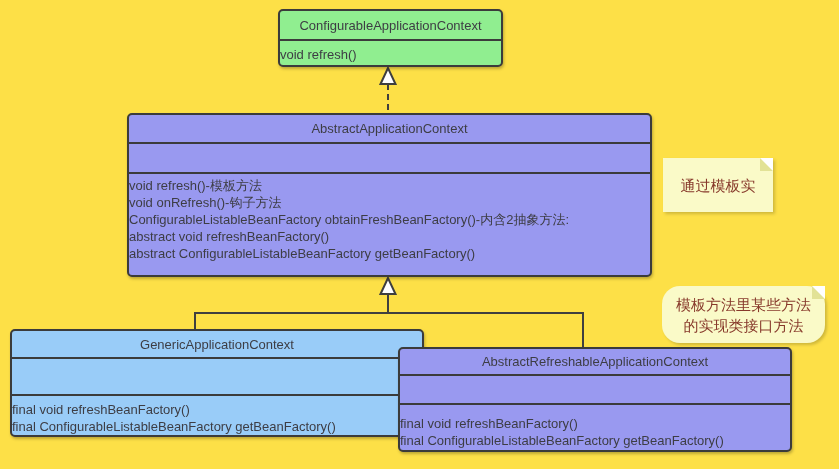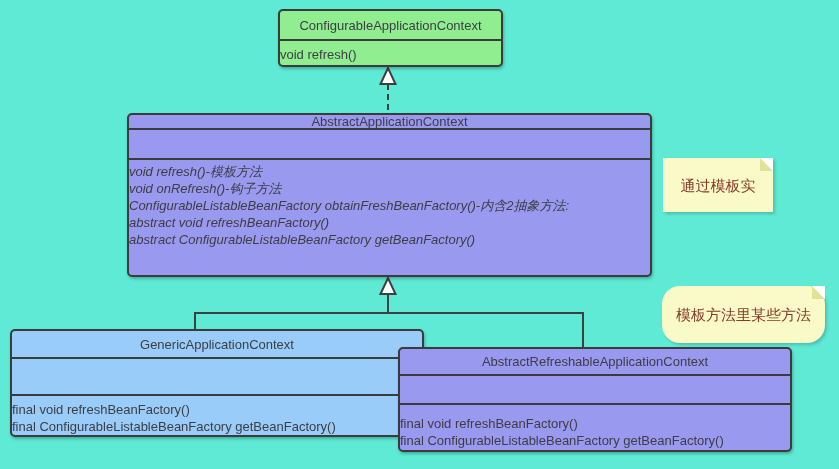--- a/index.html
+++ b/index.html
@@ -1,21 +1,21 @@
 <!DOCTYPE html>
 <html><head>
 <meta charset="utf-8">
 <style>
   html, body { margin: 0; padding: 0; background: #ffffff; }
   .canvas {
     position: relative;
     width: 839px;
     height: 469px;
     overflow: hidden;
-    background: #5eead4;
+    background: #fde047;
     font-family: "Liberation Sans", "DejaVu Sans", sans-serif;
   }
   .connectors {
     position: absolute;
     left: 0; top: 0;
     pointer-events: none;
   }
   .connectors line, .connectors polyline {
     stroke: #3f3f3f;
     stroke-width: 2;
@@ -56,23 +56,23 @@
   }
   .green  { background: #90ee90; }
   .purple { background: #9999f0; }
   .blue   { background: #99ccf8; }
 
   #box-green  { left: 278px; top: 9px;   width: 225px; height: 58px; }
   #box-green .title   { height: 30px; }
   #box-green .methods { padding-top: 5px; }
 
   #box-main   { left: 127px; top: 113px; width: 525px; height: 164px; }
-  #box-main .title    { height: 15px; text-align: right; }
+  #box-main .title    { height: 29px; text-align: right; }
   #box-main .attrs    { height: 30px; }
-  #box-main .methods  { padding-top: 3px; font-style: italic; }
+  #box-main .methods  { padding-top: 3px; }
 
   #box-blue   { left: 10px;  top: 329px; width: 414px; height: 108px; }
   #box-blue .title    { height: 28px; }
   #box-blue .attrs    { height: 37px; }
   #box-blue .methods  { padding-top: 5px; }
 
   #box-right  { left: 398px; top: 347px; width: 394px; height: 105px; }
   #box-right .title   { height: 27px; }
   #box-right .attrs   { height: 29px; }
   #box-right .methods { padding-top: 10px; }
@@ -151,15 +151,16 @@
       <div>final ConfigurableListableBeanFactory getBeanFactory()</div>
     </div>
   </div>
 
   <div class="note" id="note-1">
     <div>通过模板实</div>
   </div>
 
   <div class="note" id="note-2">
     <div>模板方法里某些方法</div>
+    <div>的实现类接口方法</div>
   </div>
 
 </div>
 
 </body></html>

